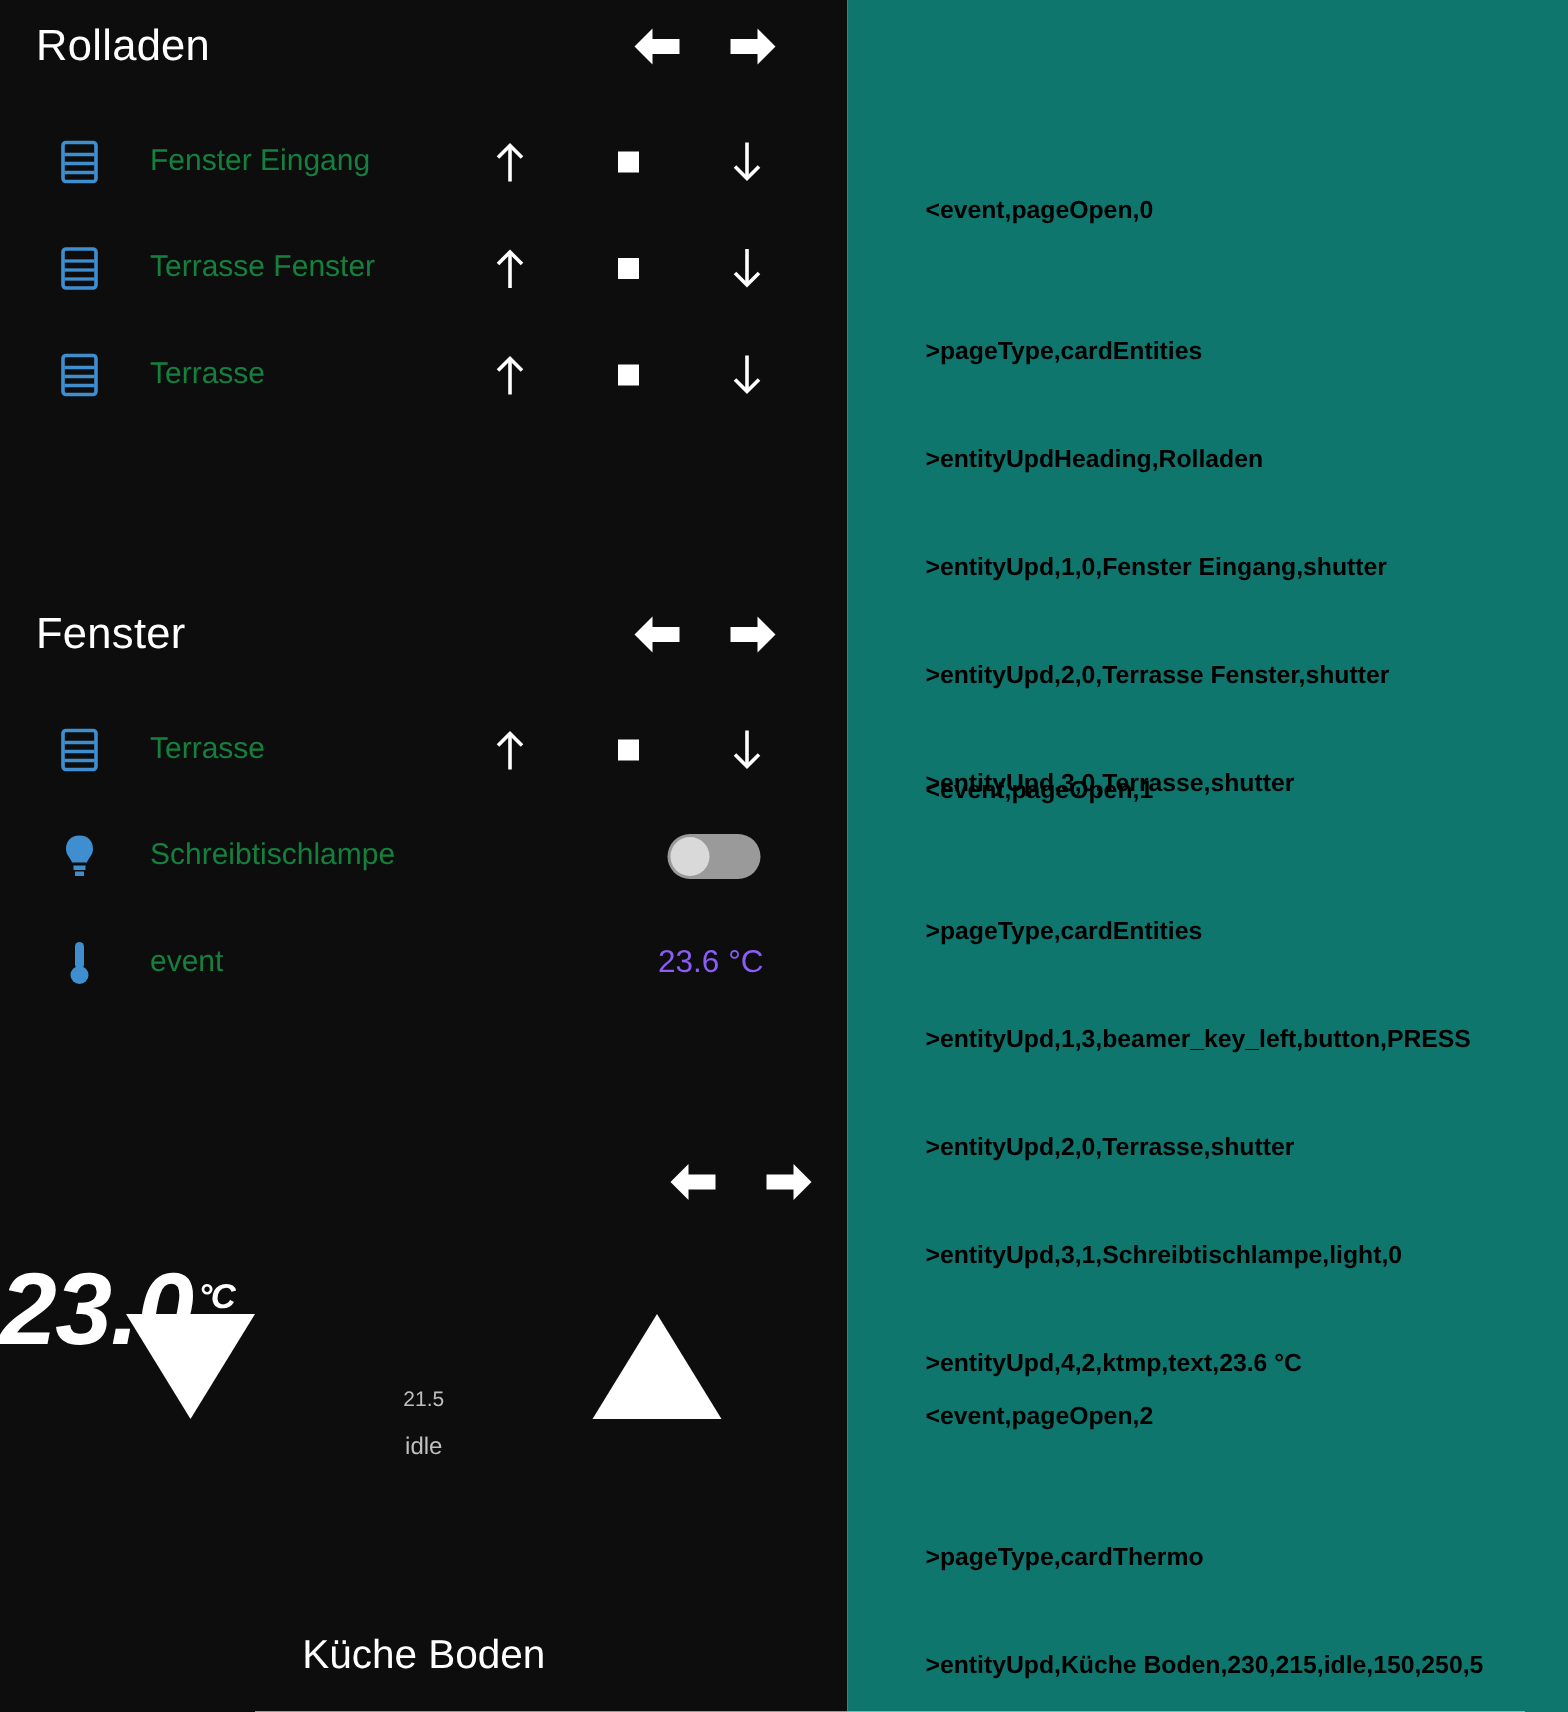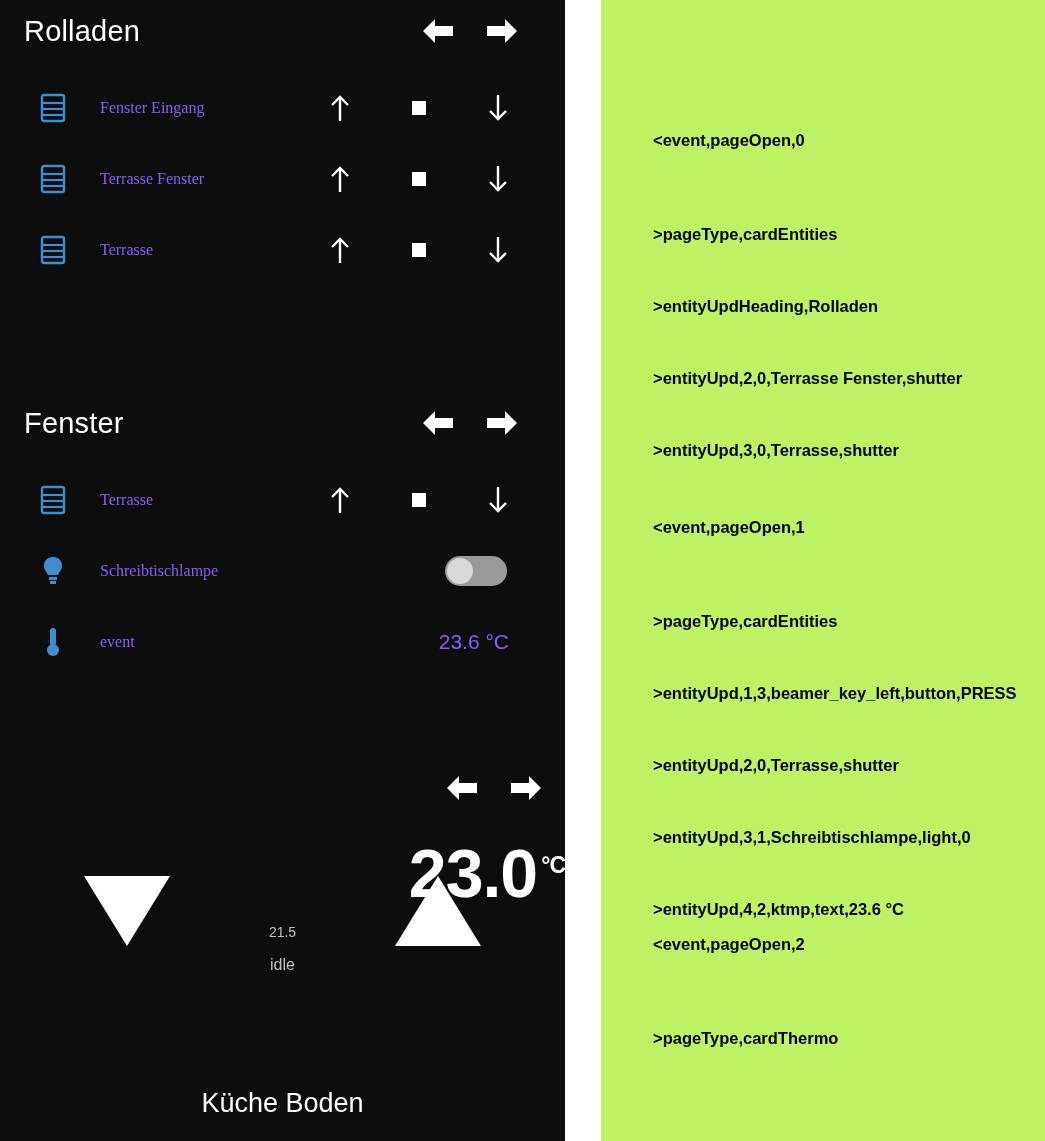--- a/index.html
+++ b/index.html
@@ -11,21 +11,20 @@
     width: 1045px;
     height: 1141px;
     font-family: "Liberation Sans", sans-serif;
     position: relative;
     overflow: hidden;
   }
   .root {
     display: flex;
     width: 1045px;
     height: 1141px;
-    gap: 36px;
   }
   
   .device {
     width: 565px;
     height: 1141px;
     background: #0d0d0d;
     position: relative;
     color: #ffffff;
     flex: 0 0 565px;
   }
@@ -75,25 +74,24 @@
   }
   .row-icon {
     width: 42px;
     flex: 0 0 42px;
     display: flex;
     align-items: center;
     justify-content: center;
   }
   .row-label {
     flex: 1;
-    font-size: 16px;
-    color: #8b5cf6;
+    font-size: 20px;
+    color: #15803d;
     padding-left: 26px;
     white-space: nowrap;
-    font-family: Liberation Serif, serif;
   }
   .shutter-ctrls {
     display: flex;
     align-items: center;
     width: 200px;
     justify-content: space-between;
     padding-right: 22px;
   }
   .sc {
     width: 42px;
@@ -139,24 +137,25 @@
     padding-right: 20px;
   }
   .thermo-body {
     position: relative;
     height: 200px;
   }
   .temp-main {
     position: absolute;
     left: 0; right: 0;
     top: 18px;
-    text-align: right;
+    text-align: left;
     font-size: 68px;
     font-weight: bold;
     letter-spacing: -1px;
+    font-style: italic;
   }
   .temp-main .unit {
     font-size: 23px;
     font-weight: bold;
     vertical-align: super;
     margin-left: 4px;
   }
   .temp-target {
     position: absolute;
     left: 0; right: 0;
@@ -186,21 +185,21 @@
     text-align: center;
     font-size: 27px;
     color: #ffffff;
     margin-top: 48px;
   }
 
   
   .logs {
     flex: 1;
     position: relative;
-    background: #bef264;
+    background: #0f766e;
     color: #000000;
   }
   .log-block {
     position: absolute;
     font-size: 16.5px;
     font-weight: bold;
     line-height: 24px;
     white-space: pre;
   }
   .log-event { margin-bottom: 22px; }
@@ -439,33 +438,35 @@
     </div>
 
   </div>
 
   <div class="logs">
 
     <div class="log-block" style="left:52px; top:80px;">
       <div class="log-event">&lt;event,pageOpen,0</div>
       <div class="log-line">&gt;pageType,cardEntities</div>
       <div class="log-line">&gt;entityUpdHeading,Rolladen</div>
+      <div class="log-line">&gt;entityUpd,1,0,Fenster Eingang,shutter</div>
       <div class="log-line">&gt;entityUpd,2,0,Terrasse Fenster,shutter</div>
       <div class="log-line">&gt;entityUpd,3,0,Terrasse,shutter</div>
     </div>
 
     <div class="log-block" style="left:52px; top:467px;">
       <div class="log-event">&lt;event,pageOpen,1</div>
       <div class="log-line">&gt;pageType,cardEntities</div>
       <div class="log-line">&gt;entityUpd,1,3,beamer_key_left,button,PRESS</div>
       <div class="log-line">&gt;entityUpd,2,0,Terrasse,shutter</div>
       <div class="log-line">&gt;entityUpd,3,1,Schreibtischlampe,light,0</div>
       <div class="log-line">&gt;entityUpd,4,2,ktmp,text,23.6 °C</div>
     </div>
 
     <div class="log-block" style="left:52px; top:884px;">
       <div class="log-event">&lt;event,pageOpen,2</div>
       <div class="log-line">&gt;pageType,cardThermo</div>
+      <div class="log-line">&gt;entityUpd,Küche Boden,230,215,idle,150,250,5</div>
     </div>
 
   </div>
 
 </div>
 
 </body></html>

